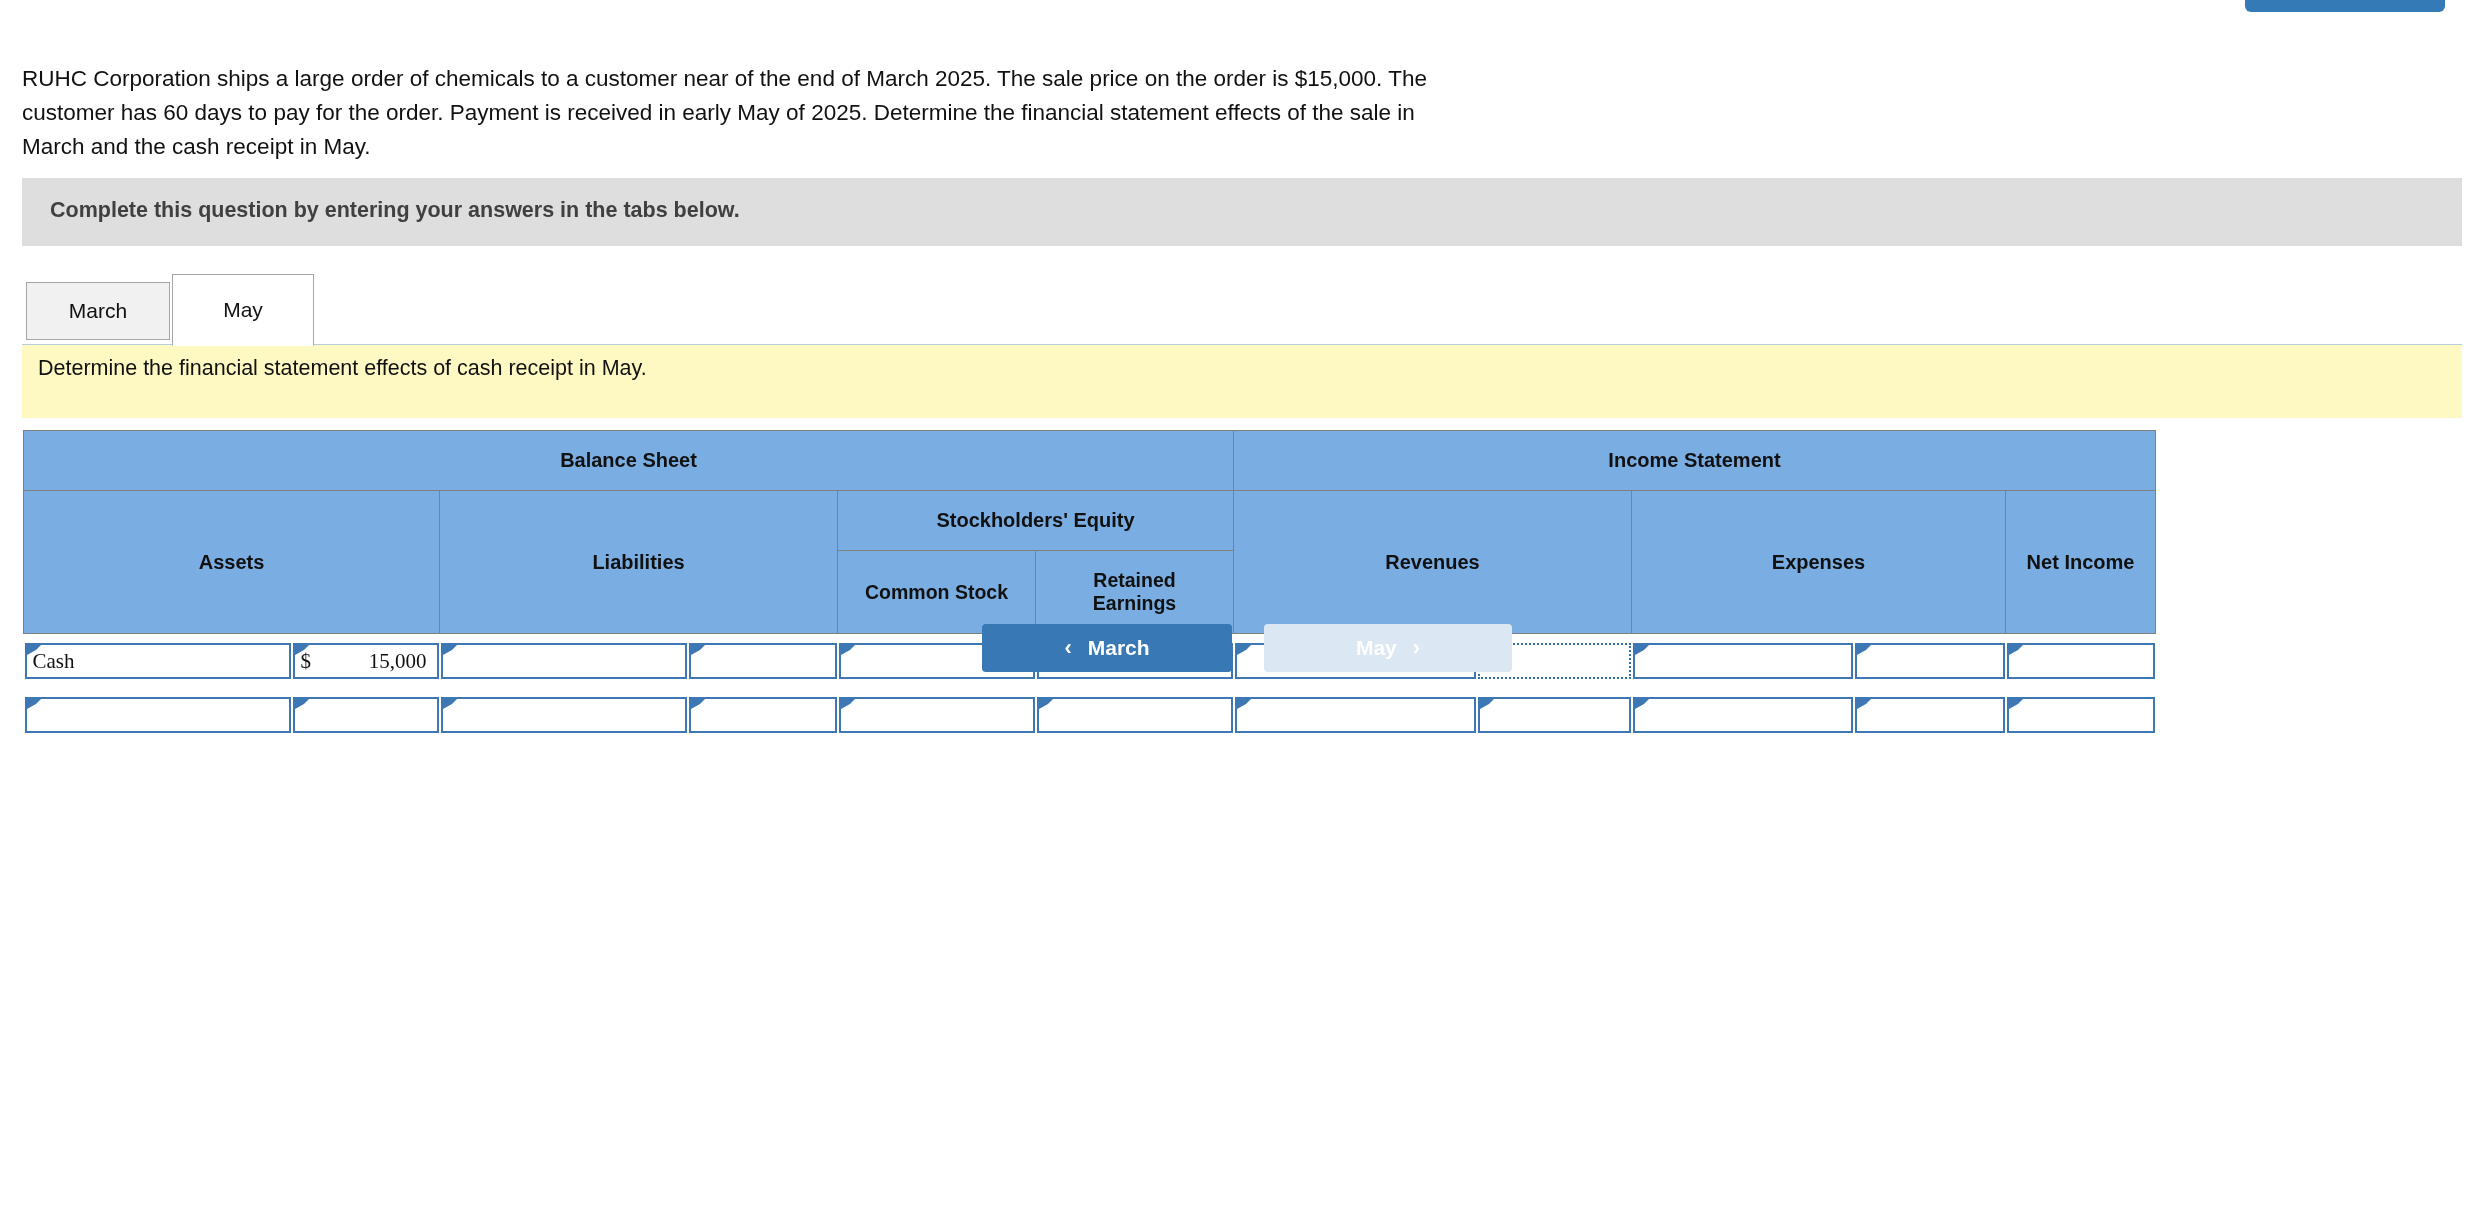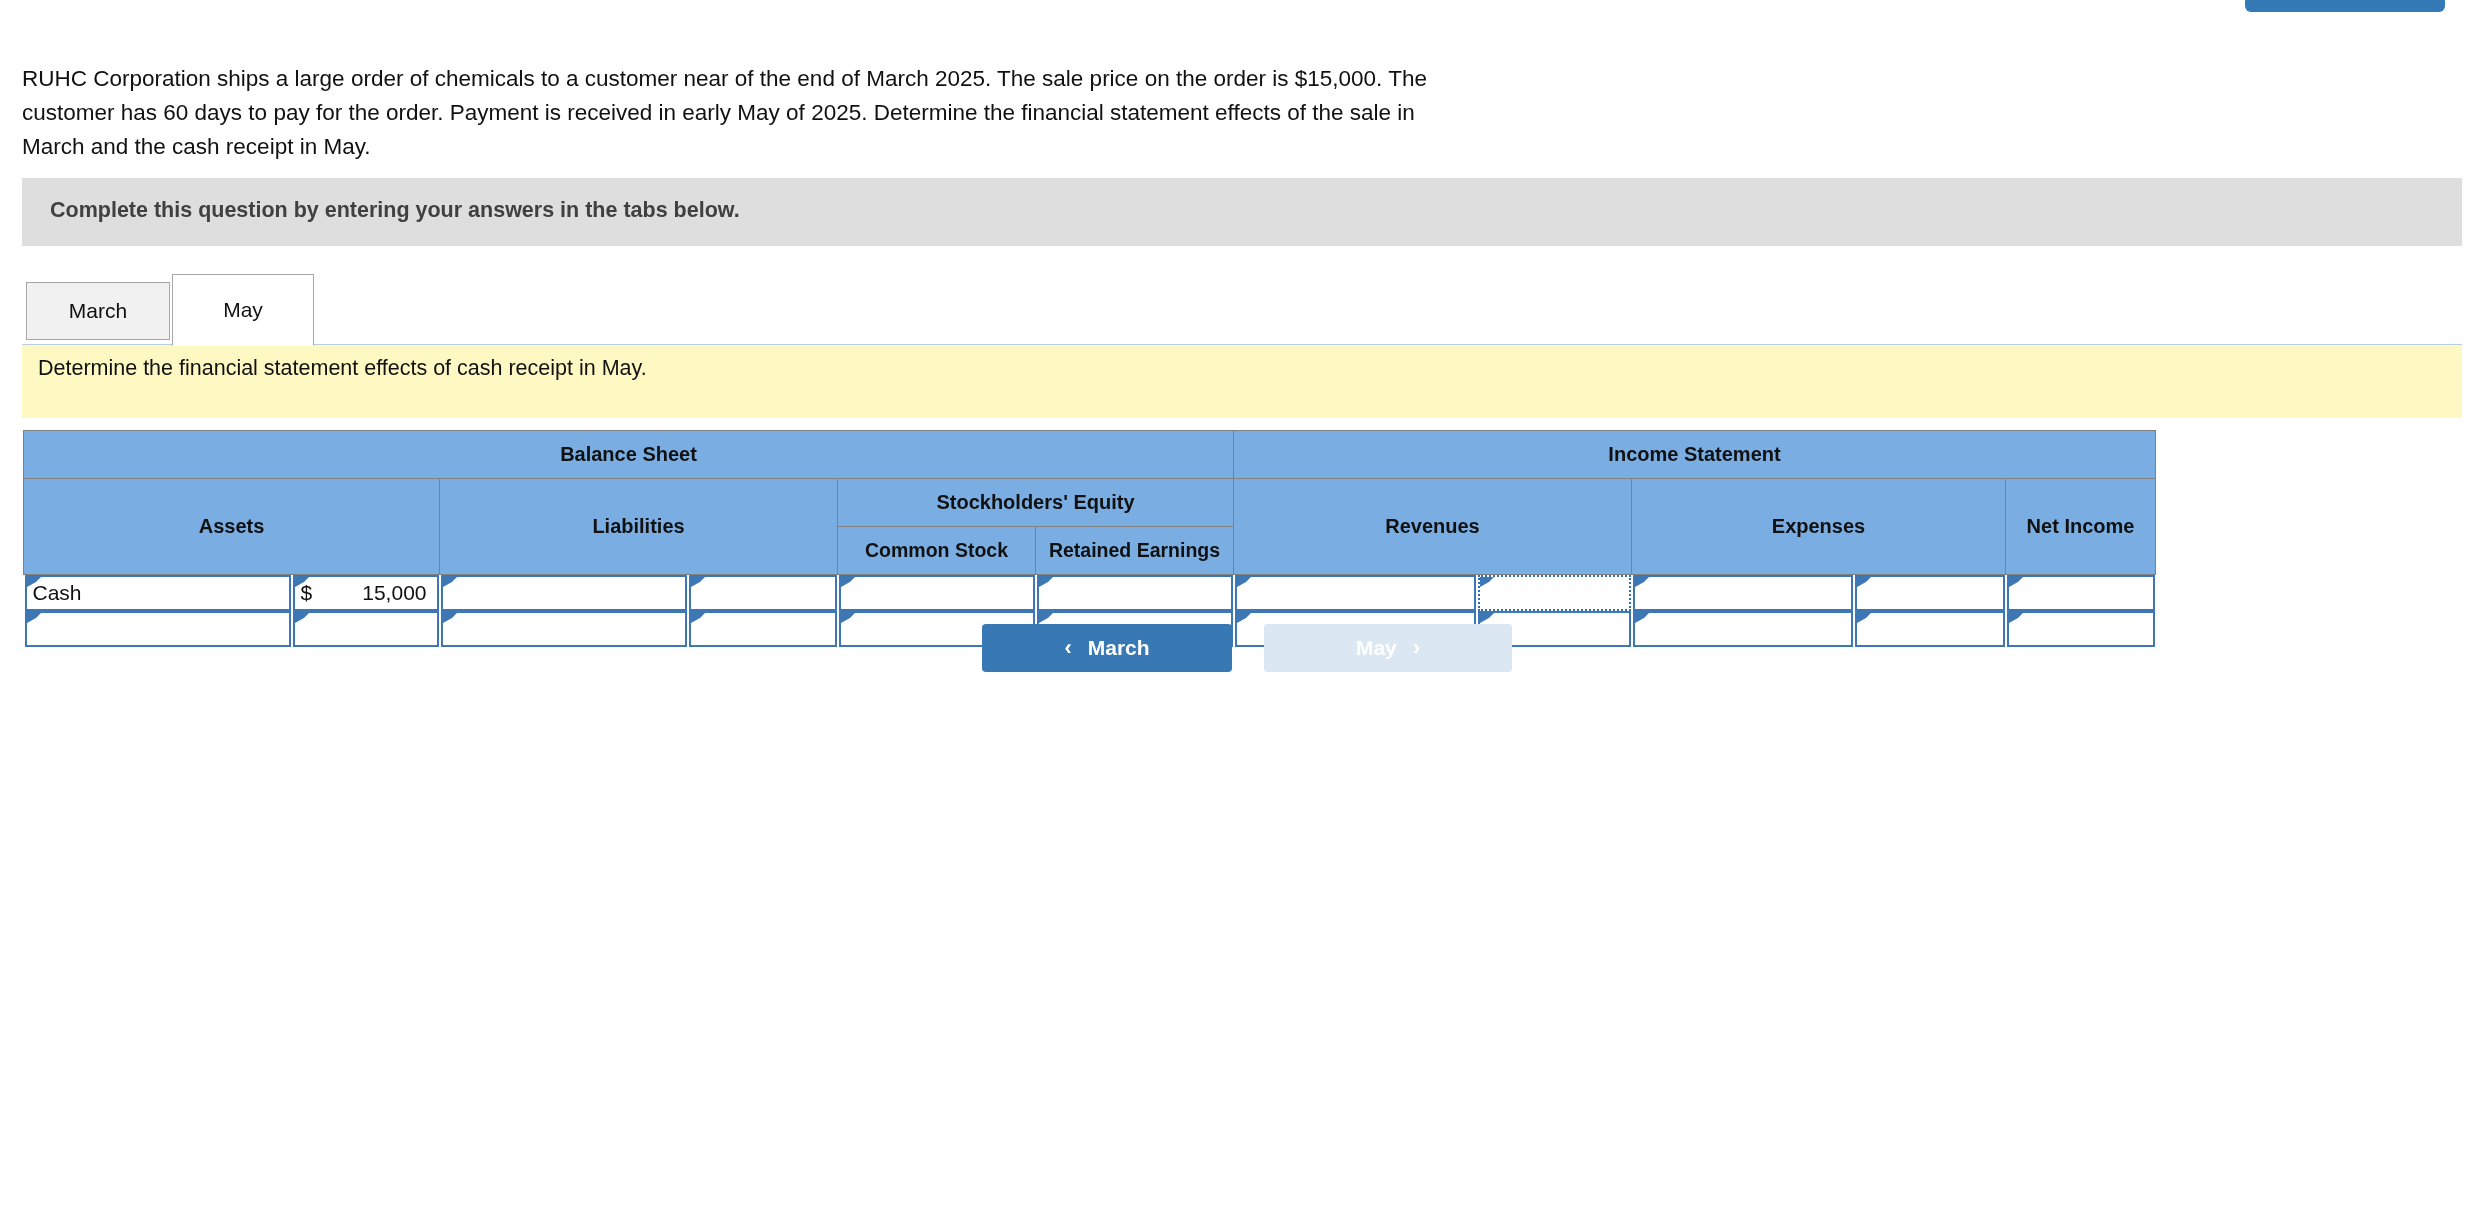--- a/index.html
+++ b/index.html
@@ -92,21 +92,21 @@
   }
 
   
   .fs-table {
     position: absolute;
     left: 23px; top: 430px;
     border-collapse: collapse;
     table-layout: fixed;
   }
   .fs-table td, .fs-table th {
-    padding: 12px;
+    padding: 18px;
     margin: 0;
   }
   .hdr {
     background: #7aade2;
     border: 1px solid #808080;
     text-align: center;
     vertical-align: middle;
     font-size: 20px;
     font-weight: bold;
     color: #111111;
@@ -141,21 +141,21 @@
     font-size: 21px;
     color: #111111;
   }
   .cellwrap .ctext.money {
     justify-content: space-between;
     padding-right: 4px;
   }
   .cellwrap .ctext.money .sym { flex: 0 0 auto; }
   .cellwrap .ctext.money .amt { flex: 0 0 auto; }
 
-  .rowcell { padding: 0 1px !important; border: none; }
+  .rowcell { padding: 9px 1px !important; border: none; font-family: Liberation Serif, serif; }
 
   
   .navbtns {
     position: absolute;
     left: 982px; top: 624px;
   }
   .navbtn {
     position: absolute;
     height: 48px;
     border: none;

